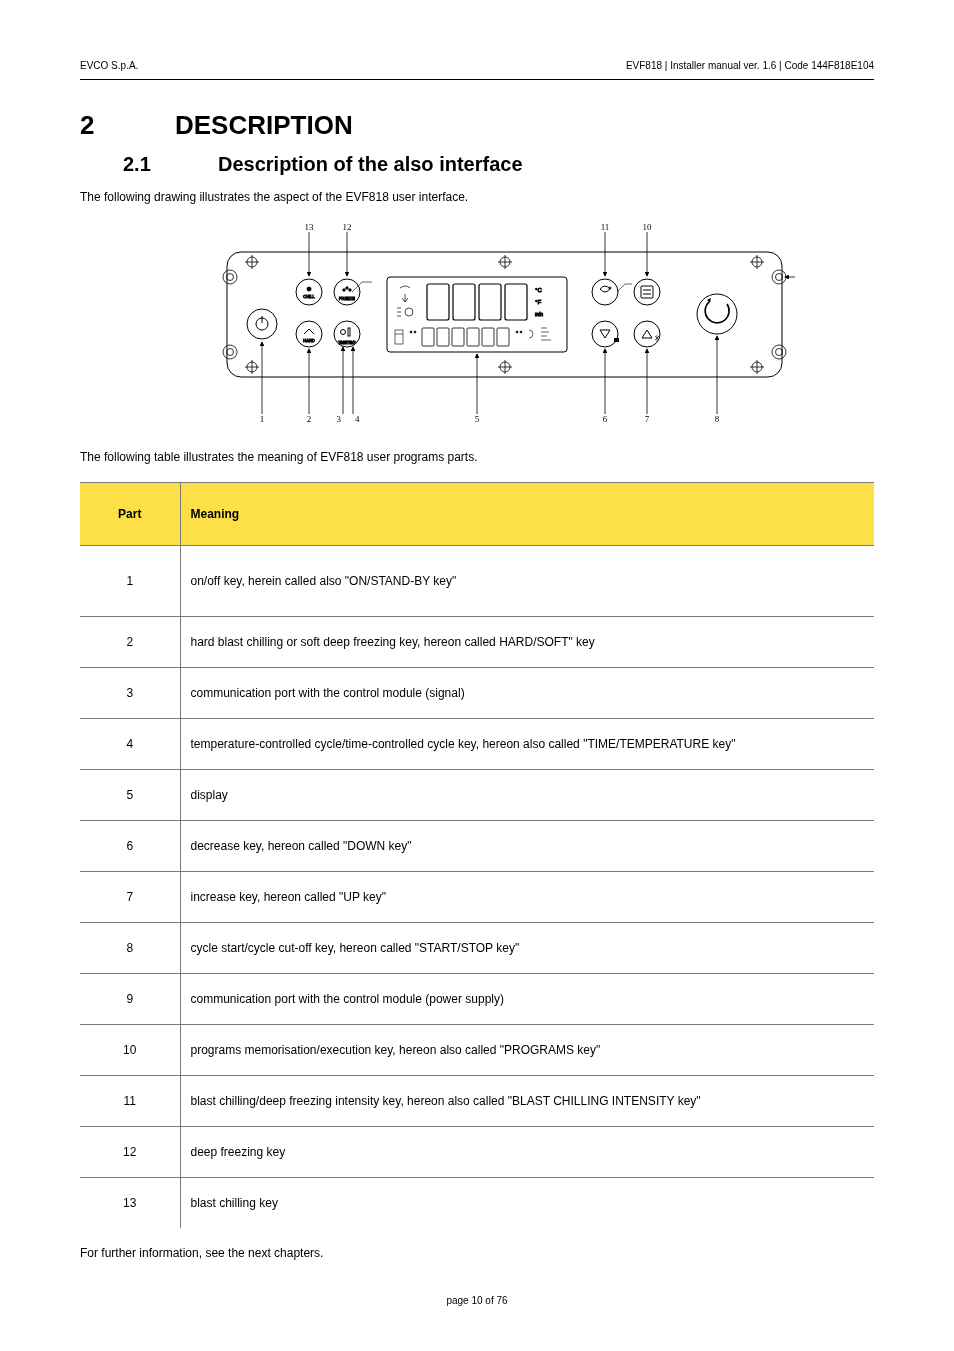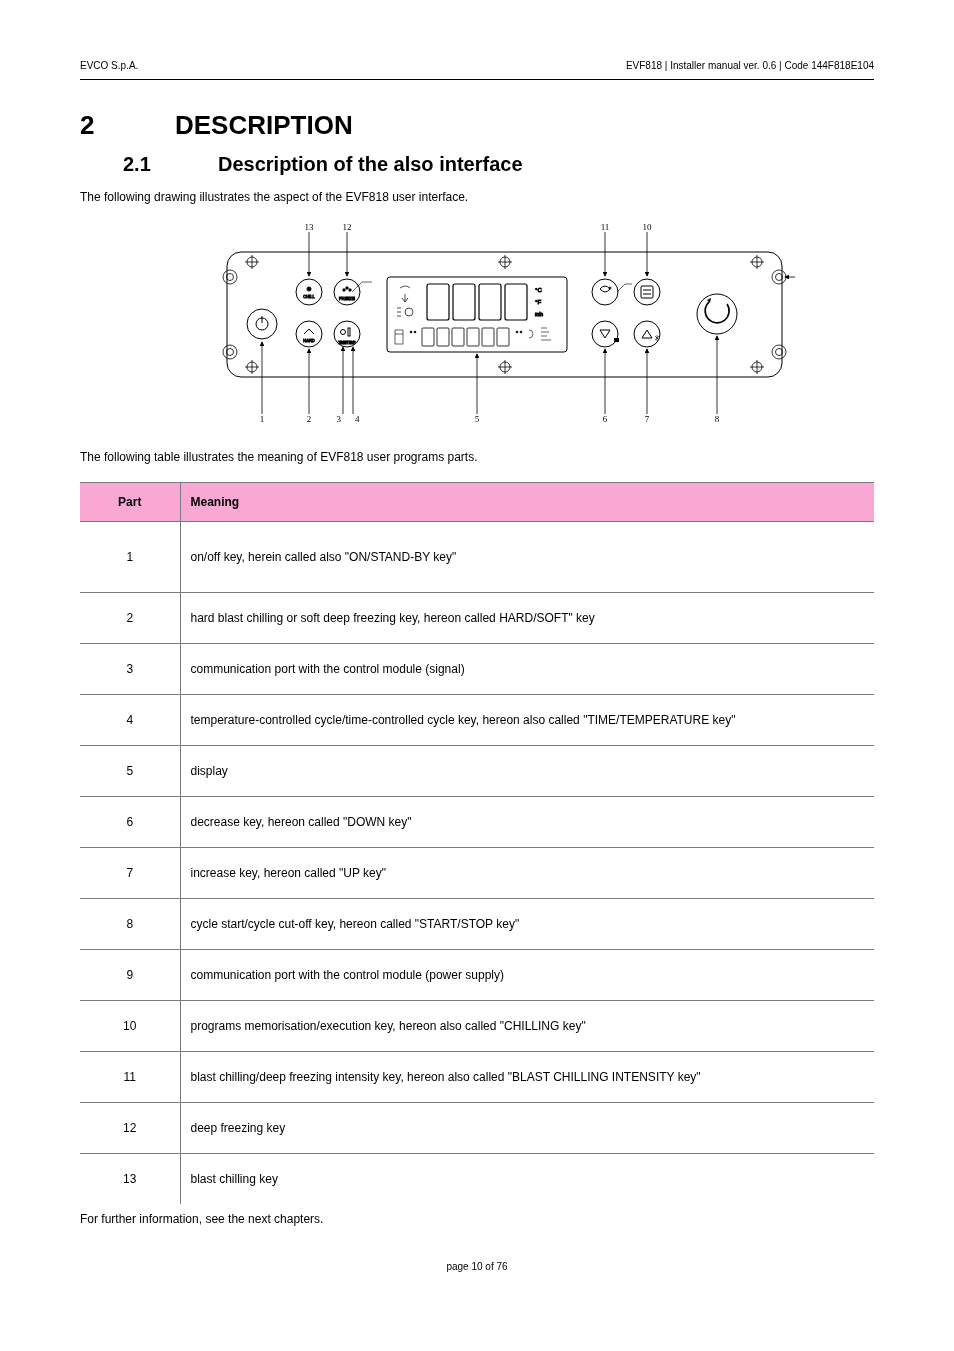--- a/index.html
+++ b/index.html
@@ -52,22 +52,22 @@
     .diagram {
       display: block;
       margin: 10px auto 28px auto;
     }
     .table {
       width: 100%;
       border-collapse: collapse;
       font-size: 12px;
     }
     .table th {
-      background: #f9a8d4;
-      padding: 12px 10px;
+      background: #fde047;
+      padding: 24px 10px;
       text-align: left;
       font-weight: bold;
       border-top: 1px solid #7a7a7a;
       border-bottom: 1px solid #7a7a7a;
     }
     .table th.part-col {
       text-align: center;
       width: 100px;
       border-right: 1px solid #7a7a7a;
     }
@@ -80,34 +80,34 @@
       border-top: none;
       padding-top: 28px;
       padding-bottom: 28px;
     }
     .table td.part-col {
       text-align: center;
       border-right: 1px solid #7a7a7a;
     }
     .footer-text {
       font-size: 12px;
-      margin-top: 8px;
+      margin-top: 18px;
     }
     .page-num {
       text-align: center;
       font-size: 10px;
       margin-top: 35px;
     }
   </style>
 </head>
 <body>
 
 <div class="header-row">
   <span>EVCO S.p.A.</span>
-  <span>EVF818 | Installer manual ver. 0.6 | Code 144F818E104</span>
+  <span>EVF818 | Installer manual ver. 1.6 | Code 144F818E104</span>
 </div>
 <div class="header-line"></div>
 
 <div class="heading-1">
   <span class="num">2</span>
   <span>DESCRIPTION</span>
 </div>
 
 <div class="heading-2">
   <span class="num">2.1</span>
@@ -337,21 +337,21 @@
       <tr>
         <td class="part-col">8</td>
         <td>cycle start/cycle cut-off key, hereon called "START/STOP key"</td>
       </tr>
       <tr>
         <td class="part-col">9</td>
         <td>communication port with the control module (power supply)</td>
       </tr>
       <tr>
         <td class="part-col">10</td>
-        <td>programs memorisation/execution key, hereon also called "CHILLING key"</td>
+        <td>programs memorisation/execution key, hereon also called "PROGRAMS key"</td>
       </tr>
       <tr>
         <td class="part-col">11</td>
         <td>blast chilling/deep freezing intensity key, hereon also called "BLAST CHILLING INTENSITY key"</td>
       </tr>
       <tr>
         <td class="part-col">12</td>
         <td>deep freezing key</td>
       </tr>
       <tr>

